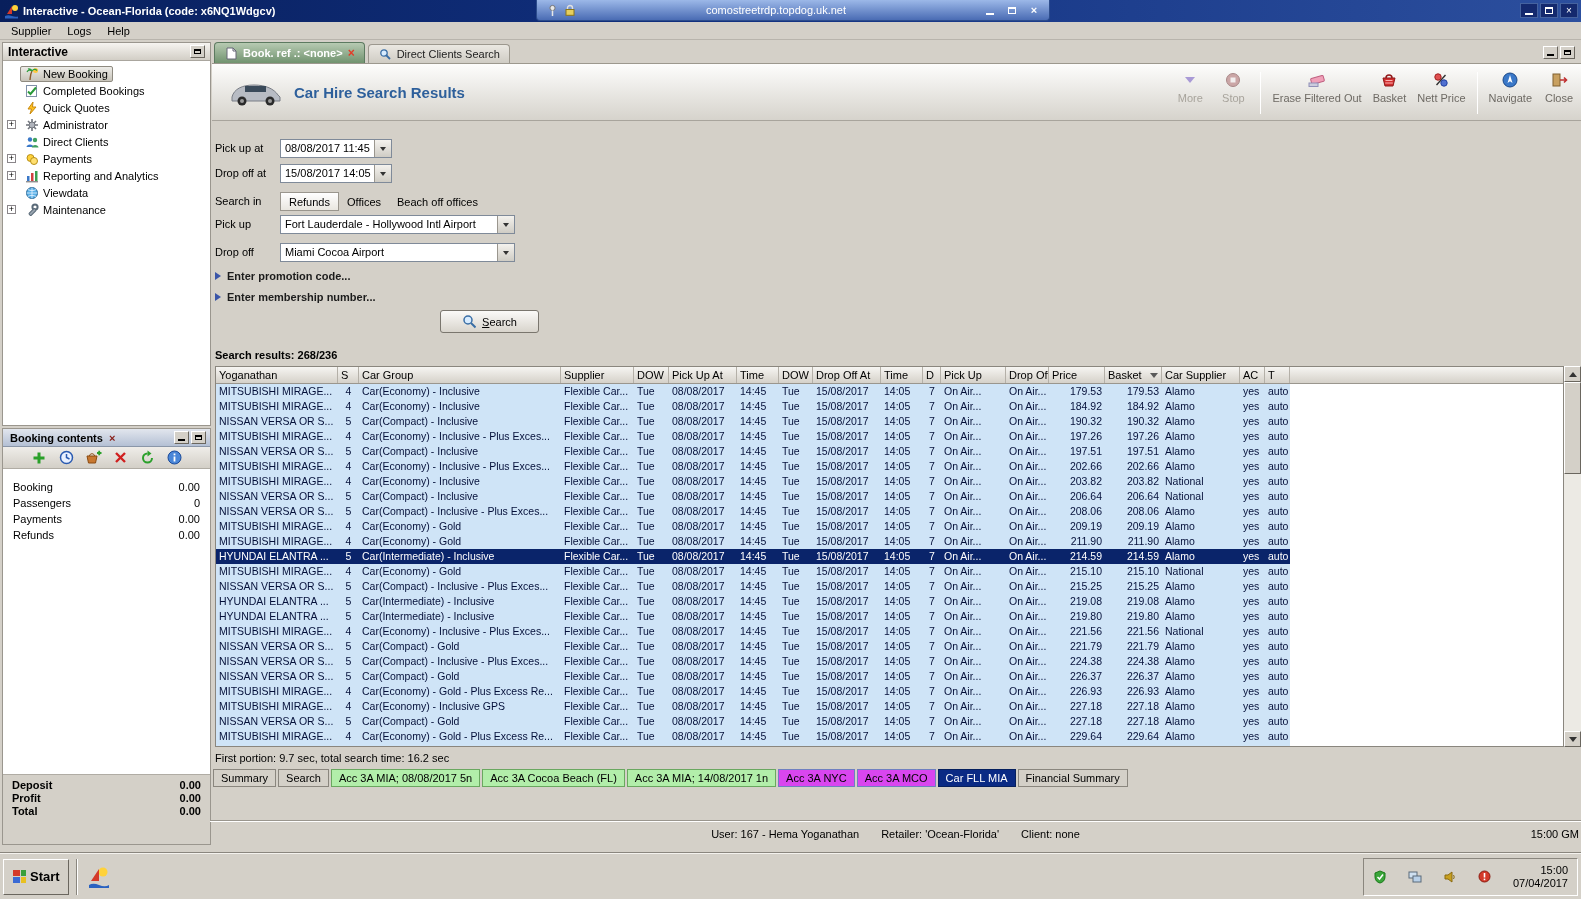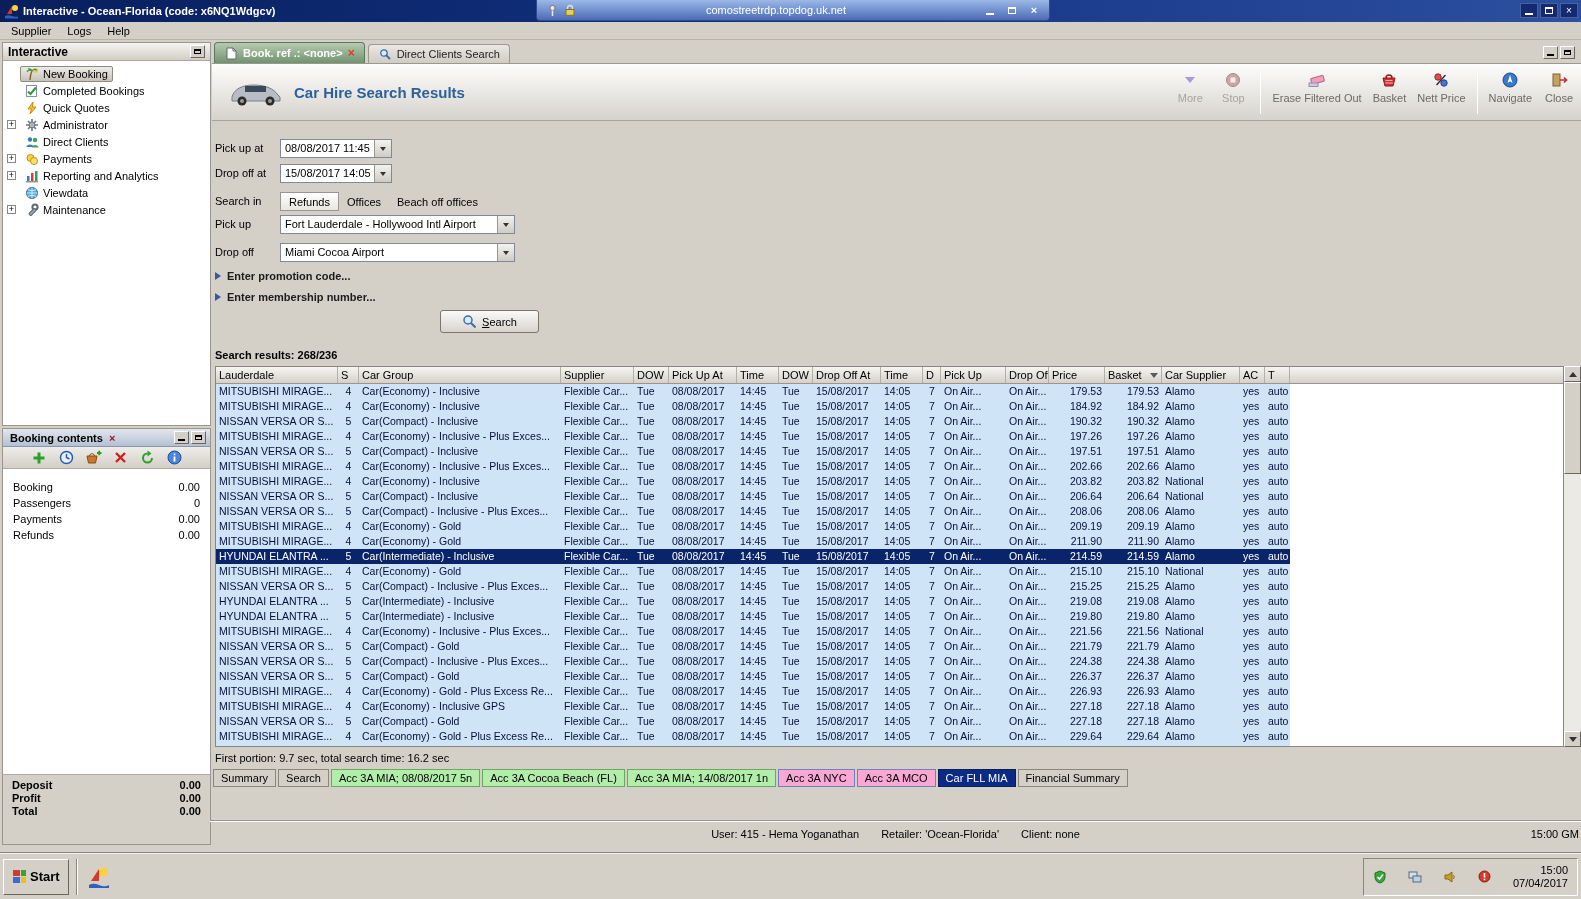--- a/index.html
+++ b/index.html
@@ -128,21 +128,21 @@
 .sb-bottom{position:absolute;left:0;bottom:0;}
 .tri-up{width:0;height:0;border-left:4px solid transparent;border-right:4px solid transparent;border-bottom:5px solid #333;}
 .tri-dn{width:0;height:0;border-left:4px solid transparent;border-right:4px solid transparent;border-top:5px solid #333;}
 
 .timing{position:absolute;left:215px;top:752px;}
 
 
 .btabs{position:absolute;left:213px;top:769px;display:flex;gap:2px;height:18px;}
 .btab{display:flex;align-items:center;padding:0 7px;border:1px solid #8a867e;background:#d4d0c8;white-space:nowrap;}
 .btab.green{background:#b2eeaa;border-color:#6aa860;}
-.btab.blue{background:#f9a8d4;border-color:#7080c0;}
+.btab.blue{background:#d946ef;border-color:#7080c0;}
 .btab.active{background:#0a2a84;border-color:#06205e;color:#fff;}
 
 
 .statusbar{left:210px;top:820px;width:1371px;height:26px;border-top:1px solid #9a968e;box-shadow:inset 0 1px 0 #fff;
   display:flex;align-items:center;justify-content:center;gap:22px;overflow:hidden;}
 .sb-time{position:absolute;right:2px;top:7px;white-space:nowrap;}
 
 
 .taskbar{left:0;top:853px;width:1581px;height:46px;background:#d4d0c8;border-top:1px solid #f4f2ee;
   box-shadow:0 -1px 0 #8a867e;display:flex;align-items:center;padding:0 3px;gap:5px;}
@@ -597,21 +597,21 @@
           <path d="M9 9 L13.5 13.5" stroke="#3a6ea5" stroke-width="2"></path>
         </svg>
     </span>
     <span class="lbl">Search</span>
   </div>
 
   <div class="results-label">Search results: 268/236</div>
 
   <div class="abs grid">
     <div class="grid-head">
-        <div class="hcell al" style="width: 122px;">Lauderdale</div>
+        <div class="hcell al" style="width: 122px;">Yoganathan</div>
         <div class="hcell ac" style="width: 21px;">S</div>
         <div class="hcell al" style="width: 202px;">Car Group</div>
         <div class="hcell al" style="width: 73px;">Supplier</div>
         <div class="hcell al" style="width: 35px;">DOW</div>
         <div class="hcell al" style="width: 68px;">Pick Up At</div>
         <div class="hcell al" style="width: 42px;">Time</div>
         <div class="hcell al" style="width: 34px;">DOW</div>
         <div class="hcell al" style="width: 68px;">Drop Off At</div>
         <div class="hcell al" style="width: 42px;">Time</div>
         <div class="hcell ac" style="width: 18px;">D</div>
@@ -1146,21 +1146,21 @@
     <span class="btab green">Acc 3A MIA; 08/08/2017 5n</span>
     <span class="btab green">Acc 3A Cocoa Beach (FL)</span>
     <span class="btab green">Acc 3A MIA; 14/08/2017 1n</span>
     <span class="btab blue">Acc 3A NYC</span>
     <span class="btab blue">Acc 3A MCO</span>
     <span class="btab active">Car FLL MIA</span>
     <span class="btab">Financial Summary</span>
   </div>
 
   <div class="abs statusbar">
-    <span>User: 415 - Hema Yoganathan</span>
+    <span>User: 167 - Hema Yoganathan</span>
     <span>Retailer: 'Ocean-Florida'</span>
     <span>Client: none</span>
     <span class="sb-time">15:00 GM</span>
   </div>
 
   <div class="abs taskbar">
     <div class="start-btn">
       <span class="ticon">
         <svg width="17" height="15">
             <rect x="1" y="1" width="7" height="6" fill="#d43a2a"></rect>

